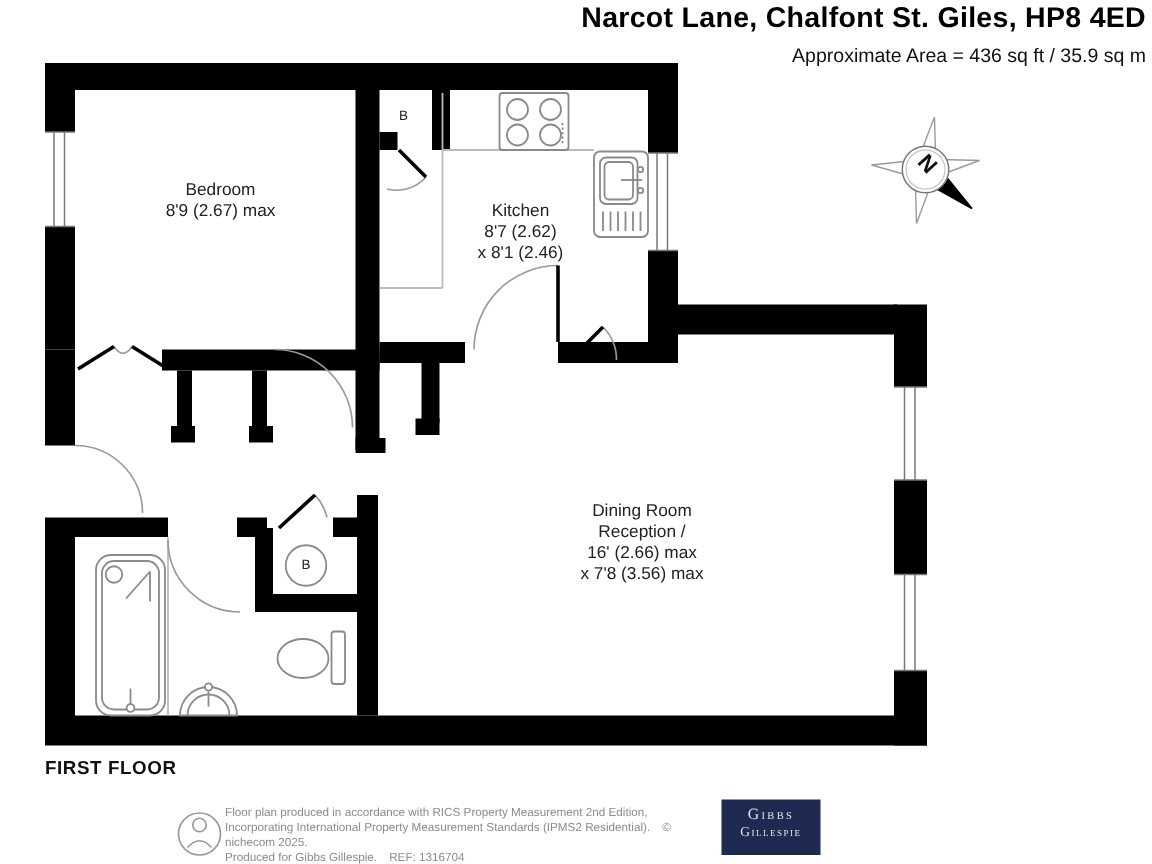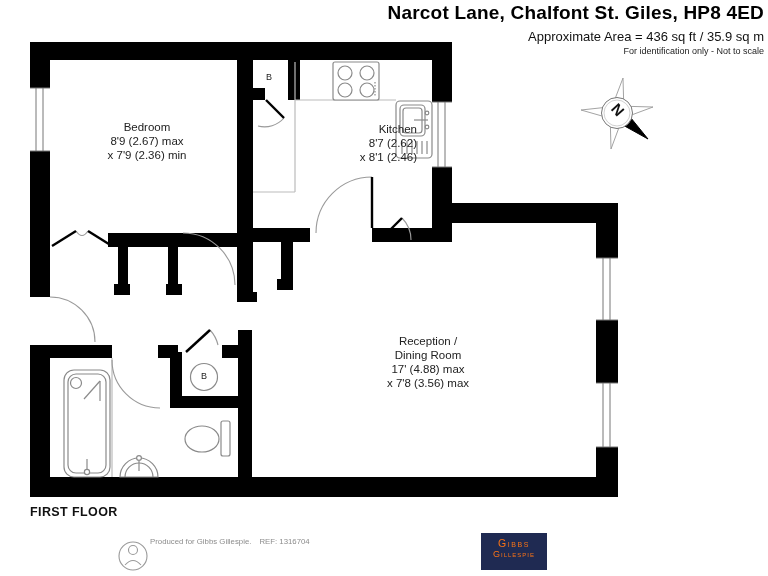--- a/index.html
+++ b/index.html
@@ -10,22 +10,22 @@
   .hdr-area{top:29px;right:4px;width:420px;text-align:right;font-size:13px;font-weight:500;color:#111;}
   .hdr-note{top:46px;right:4px;width:420px;text-align:right;font-size:9px;color:#222;}
   .room-label{text-align:center;font-size:11.5px;line-height:14px;color:#222;}
   .room-name{font-weight:500;}
   .b-label{font-size:9px;color:#222;text-align:center;}
   .north{top:101px;left:606px;width:24px;text-align:center;font-size:15px;font-weight:bold;color:#111;
          transform:rotate(48deg);}
   .floor-label{top:505px;left:30px;font-size:12.5px;color:#111;letter-spacing:0.4px;font-weight:bold;}
   .footer-text{top:537px;left:150px;width:330px;font-size:7.8px;line-height:10px;color:#8c8c8c;}
   .footer-text .gap{margin-left:8px;}
-  .brand{top:533px;left:481px;width:66px;height:37px;background:#1f2a52;color:#f97316;text-align:center;
-         font-family:Liberation Sans, sans-serif;font-variant:small-caps;}
+  .brand{top:533px;left:481px;width:66px;height:37px;background:#1f2a52;color:#e5e5e5;text-align:center;
+         font-family:Liberation Serif, serif;font-variant:small-caps;}
   .brand .l1{font-size:10.5px;letter-spacing:1.6px;margin-top:5px;line-height:11px;}
   .brand .l2{font-size:9px;letter-spacing:1px;line-height:10px;}
   svg{position:absolute;top:0;left:0;}
 </style>
 </head>
 <body>
 
 <div class="canvas">
 
   <svg width="768" height="576" viewBox="0 0 768 576">
@@ -188,49 +188,51 @@
 
     <g stroke="#999" stroke-width="1.1" fill="none">
       <circle cx="133" cy="556" r="14"></circle>
       <circle cx="133" cy="550" r="4.5"></circle>
       <path d="M125,565 Q133,556 141,565"></path>
     </g>
   </svg>
 
   <div class="abs hdr-title">Narcot Lane, Chalfont St. Giles, HP8 4ED</div>
   <div class="abs hdr-area">Approximate Area = 436 sq ft / 35.9 sq m</div>
-  <div class="abs hdr-note">For identification only - Not to scale</div>
 
   <div class="abs north">N</div>
 
   <div class="abs room-label" style="left:67px;top:120px;width:160px;">
     <div class="room-name">Bedroom</div>
     <div>8'9 (2.67) max</div>
-    <div>x 7'9 (2.36) min</div>
-  </div>
-
-  <div class="abs room-label" style="left:277px;top:122px;width:140px;text-align:right;">
+  </div>
+
+  <div class="abs room-label" style="left:277px;top:134px;width:140px;">
     <div class="room-name">Kitchen</div>
     <div>8'7 (2.62)</div>
     <div>x 8'1 (2.46)</div>
   </div>
 
   <div class="abs room-label" style="left:338px;top:334px;width:180px;">
+    <div class="room-name">Dining Room</div>
     <div class="room-name">Reception /</div>
-    <div class="room-name">Dining Room</div>
-    <div>17' (4.88) max</div>
+    <div>16' (2.66) max</div>
     <div>x 7'8 (3.56) max</div>
   </div>
 
   <div class="abs b-label" style="left:262px;top:72px;width:14px;">B</div>
   <div class="abs b-label" style="left:196px;top:371px;width:16px;">B</div>
 
   <div class="abs floor-label">FIRST FLOOR</div>
 
   <div class="abs footer-text">
+    <div>Floor plan produced in accordance with RICS Property Measurement 2nd Edition,</div>
+    <div>
+      <span>Incorporating International Property Measurement Standards (IPMS2 Residential).</span><span class="gap">© nichecom 2025.</span>
+    </div>
     <div>
       <span>Produced for Gibbs Gillespie.</span><span class="gap">REF: 1316704</span>
     </div>
   </div>
 
   <div class="abs brand">
     <div class="l1">Gibbs</div>
     <div class="l2">Gillespie</div>
   </div>
 

